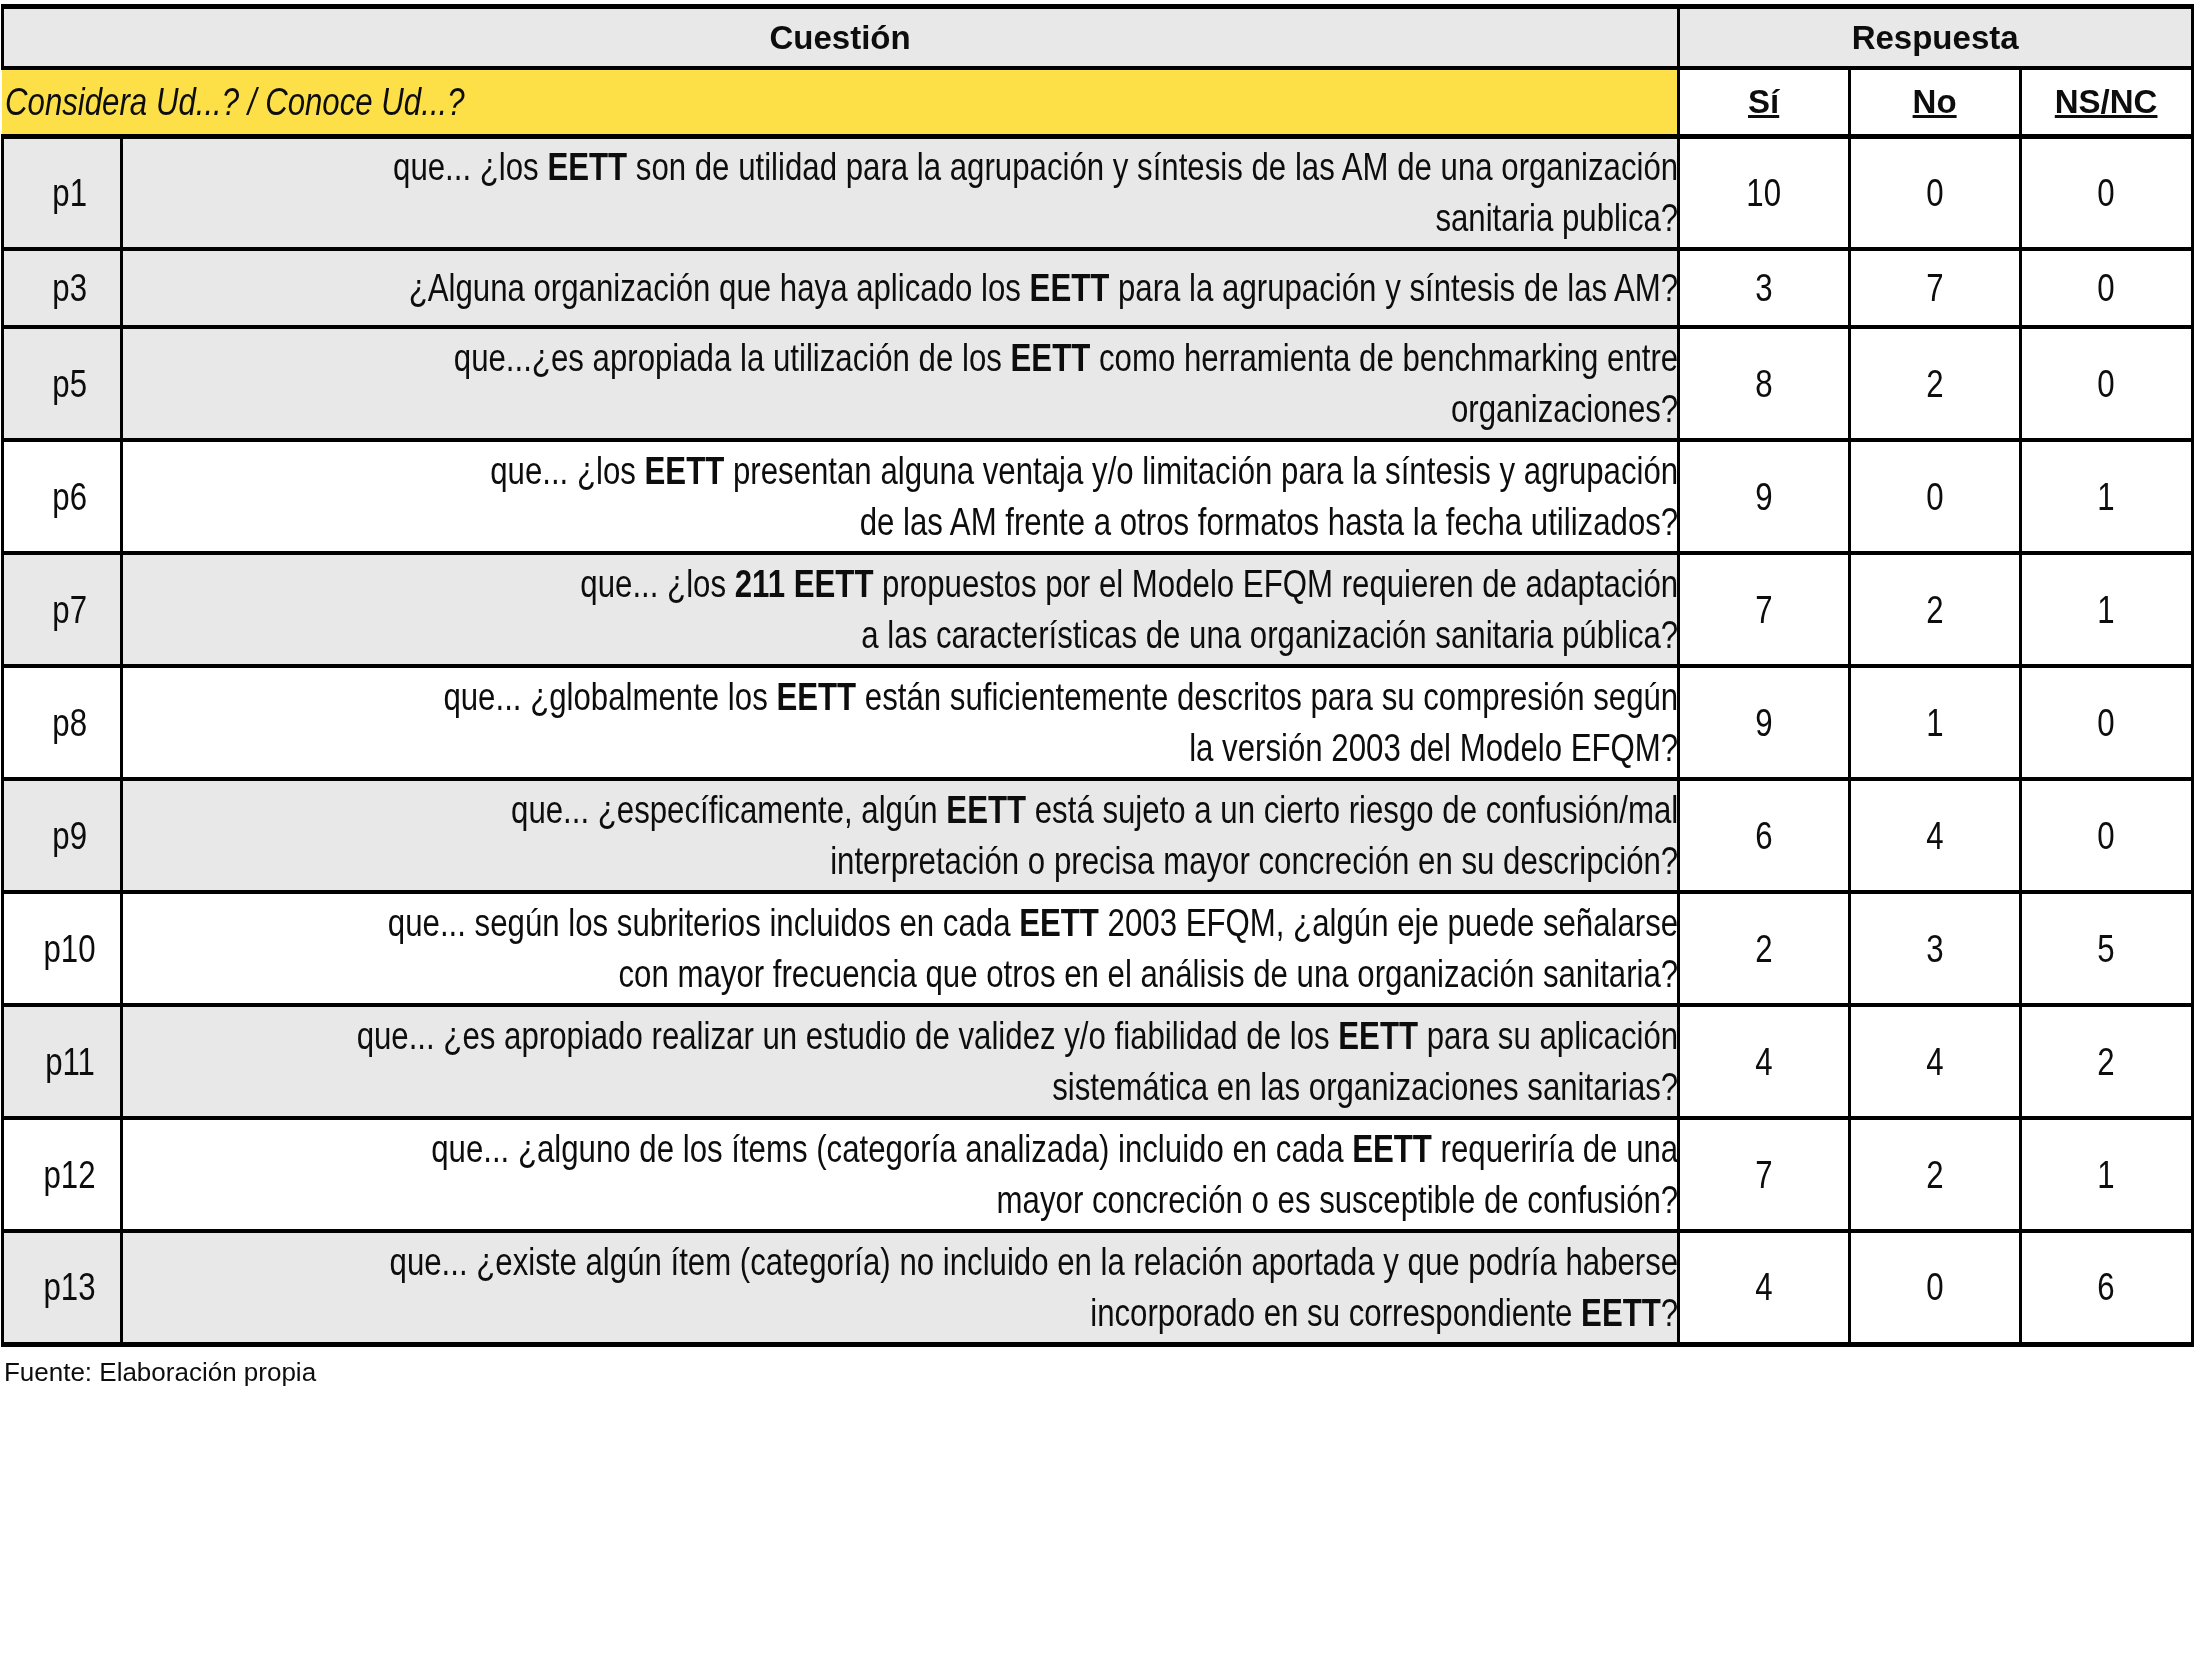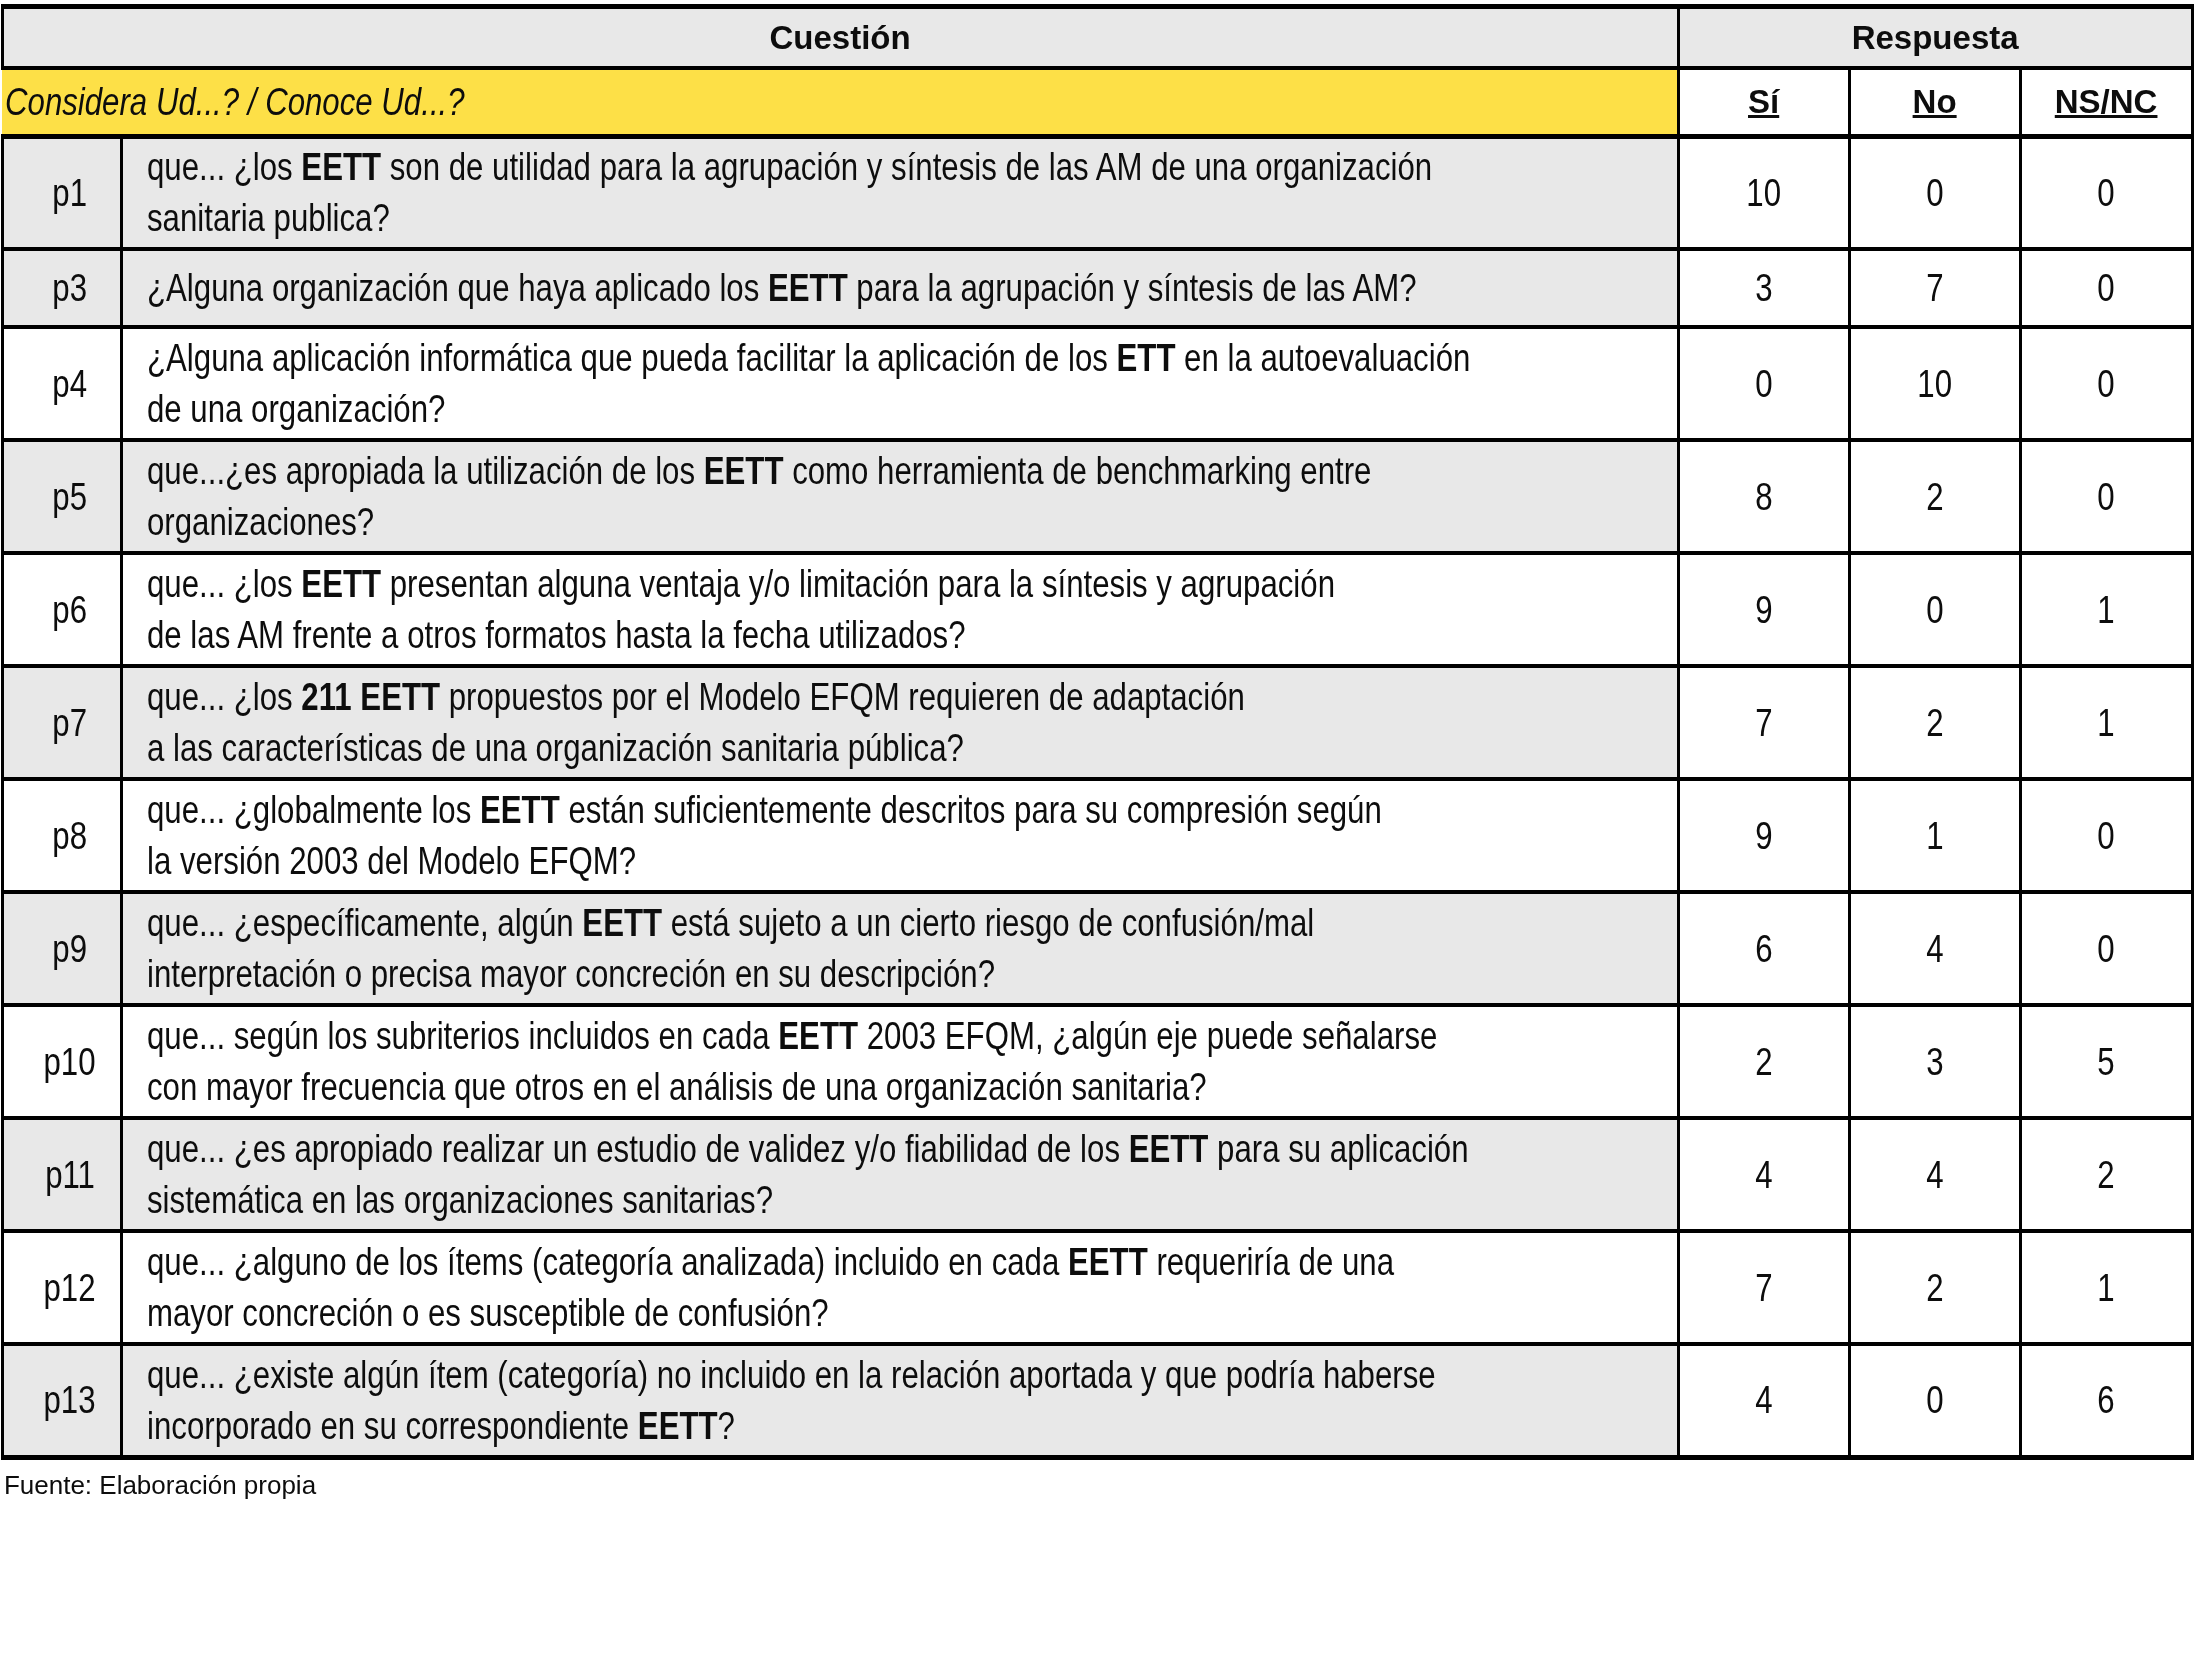--- a/index.html
+++ b/index.html
@@ -47,21 +47,21 @@
     background: #fde047;
     text-align: left;
     padding-left: 2.6px;
     font-style: italic;
   }
   td.open-left .cond { transform-origin: left center; white-space: nowrap; }
   tr.qrow { height: 113px; }
   tr.qrow.short { height: 78px; margin-left: 16px; }
   tr.qrow:last-child td { border-bottom-width: 5.8px; }
   .c-id { text-align: center; background: #ffffff; padding-left: 16px; }
-  .c-q  { text-align: left; padding-left: 24px; background: #ffffff; }
+  .c-q  { text-align: right; padding-left: 40px; background: #ffffff; }
   .c-v  { text-align: center; background: #ffffff; }
   tr.shaded .c-id, tr.shaded .c-q { background: var(--shaded, #e8e8e8); }
   .cond {
     display: inline-block;
     font-size: 39px;
     line-height: 1.3;
     font-weight: normal;
     transform: scaleX(0.8);
     transform-origin: center center;
     white-space: pre-line;
@@ -105,28 +105,20 @@
  sanitaria publica?</span></td>
     <td class="c-v"><span class="cond">10</span></td>
     <td class="c-v"><span class="cond">0</span></td>
     <td class="c-v"><span class="cond">0</span></td>
   </tr>
       <tr class="qrow shaded short">
     <td class="c-id"><span class="cond">p3</span></td>
     <td class="c-q"><span class="cond q-inner">¿Alguna organización que haya aplicado los <b>EETT</b> para la agrupación y síntesis de las AM?</span></td>
     <td class="c-v"><span class="cond">3</span></td>
     <td class="c-v"><span class="cond">7</span></td>
-    <td class="c-v"><span class="cond">0</span></td>
-  </tr>
-      <tr class="qrow">
-    <td class="c-id"><span class="cond">p4</span></td>
-    <td class="c-q"><span class="cond q-inner">¿Alguna aplicación informática que pueda facilitar la aplicación de los <b>ETT</b> en la autoevaluación
-de una organización?</span></td>
-    <td class="c-v"><span class="cond">0</span></td>
-    <td class="c-v"><span class="cond">10</span></td>
     <td class="c-v"><span class="cond">0</span></td>
   </tr>
       <tr class="qrow shaded">
     <td class="c-id"><span class="cond">p5</span></td>
     <td class="c-q"><span class="cond q-inner">que...¿es apropiada la utilización de los <b>EETT</b> como herramienta de benchmarking entre
 organizaciones?</span></td>
     <td class="c-v"><span class="cond">8</span></td>
     <td class="c-v"><span class="cond">2</span></td>
     <td class="c-v"><span class="cond">0</span></td>
   </tr>

